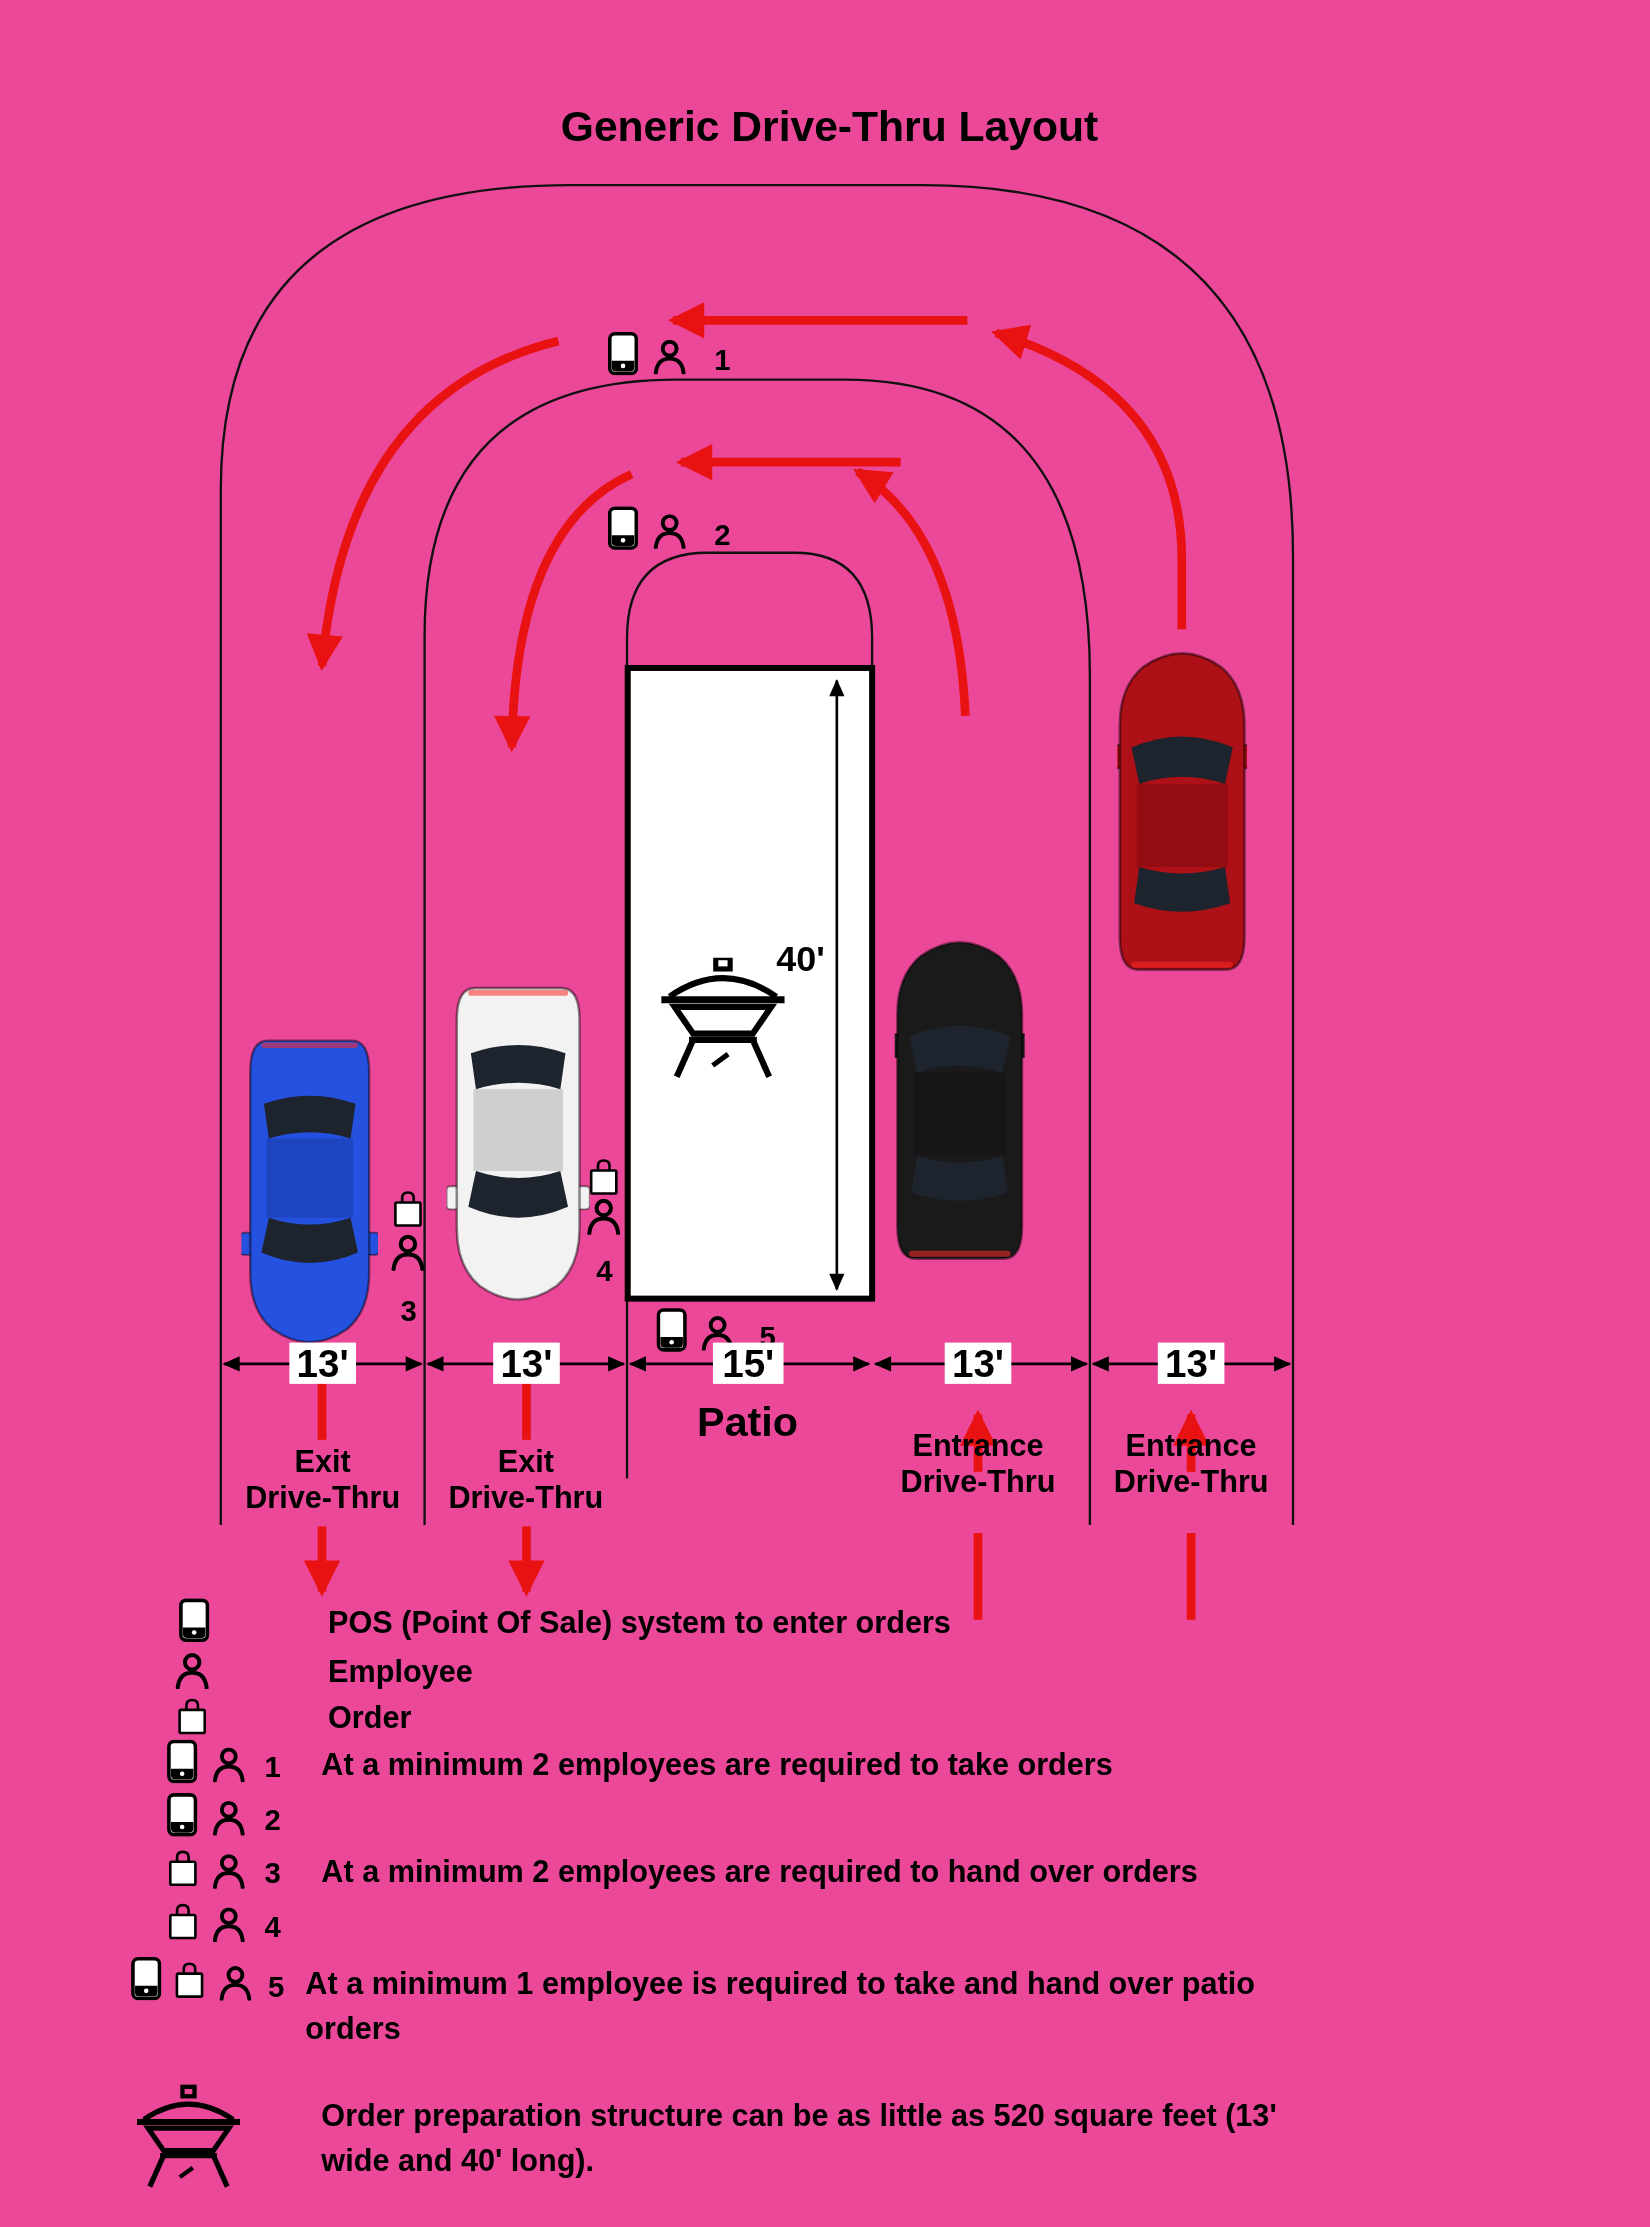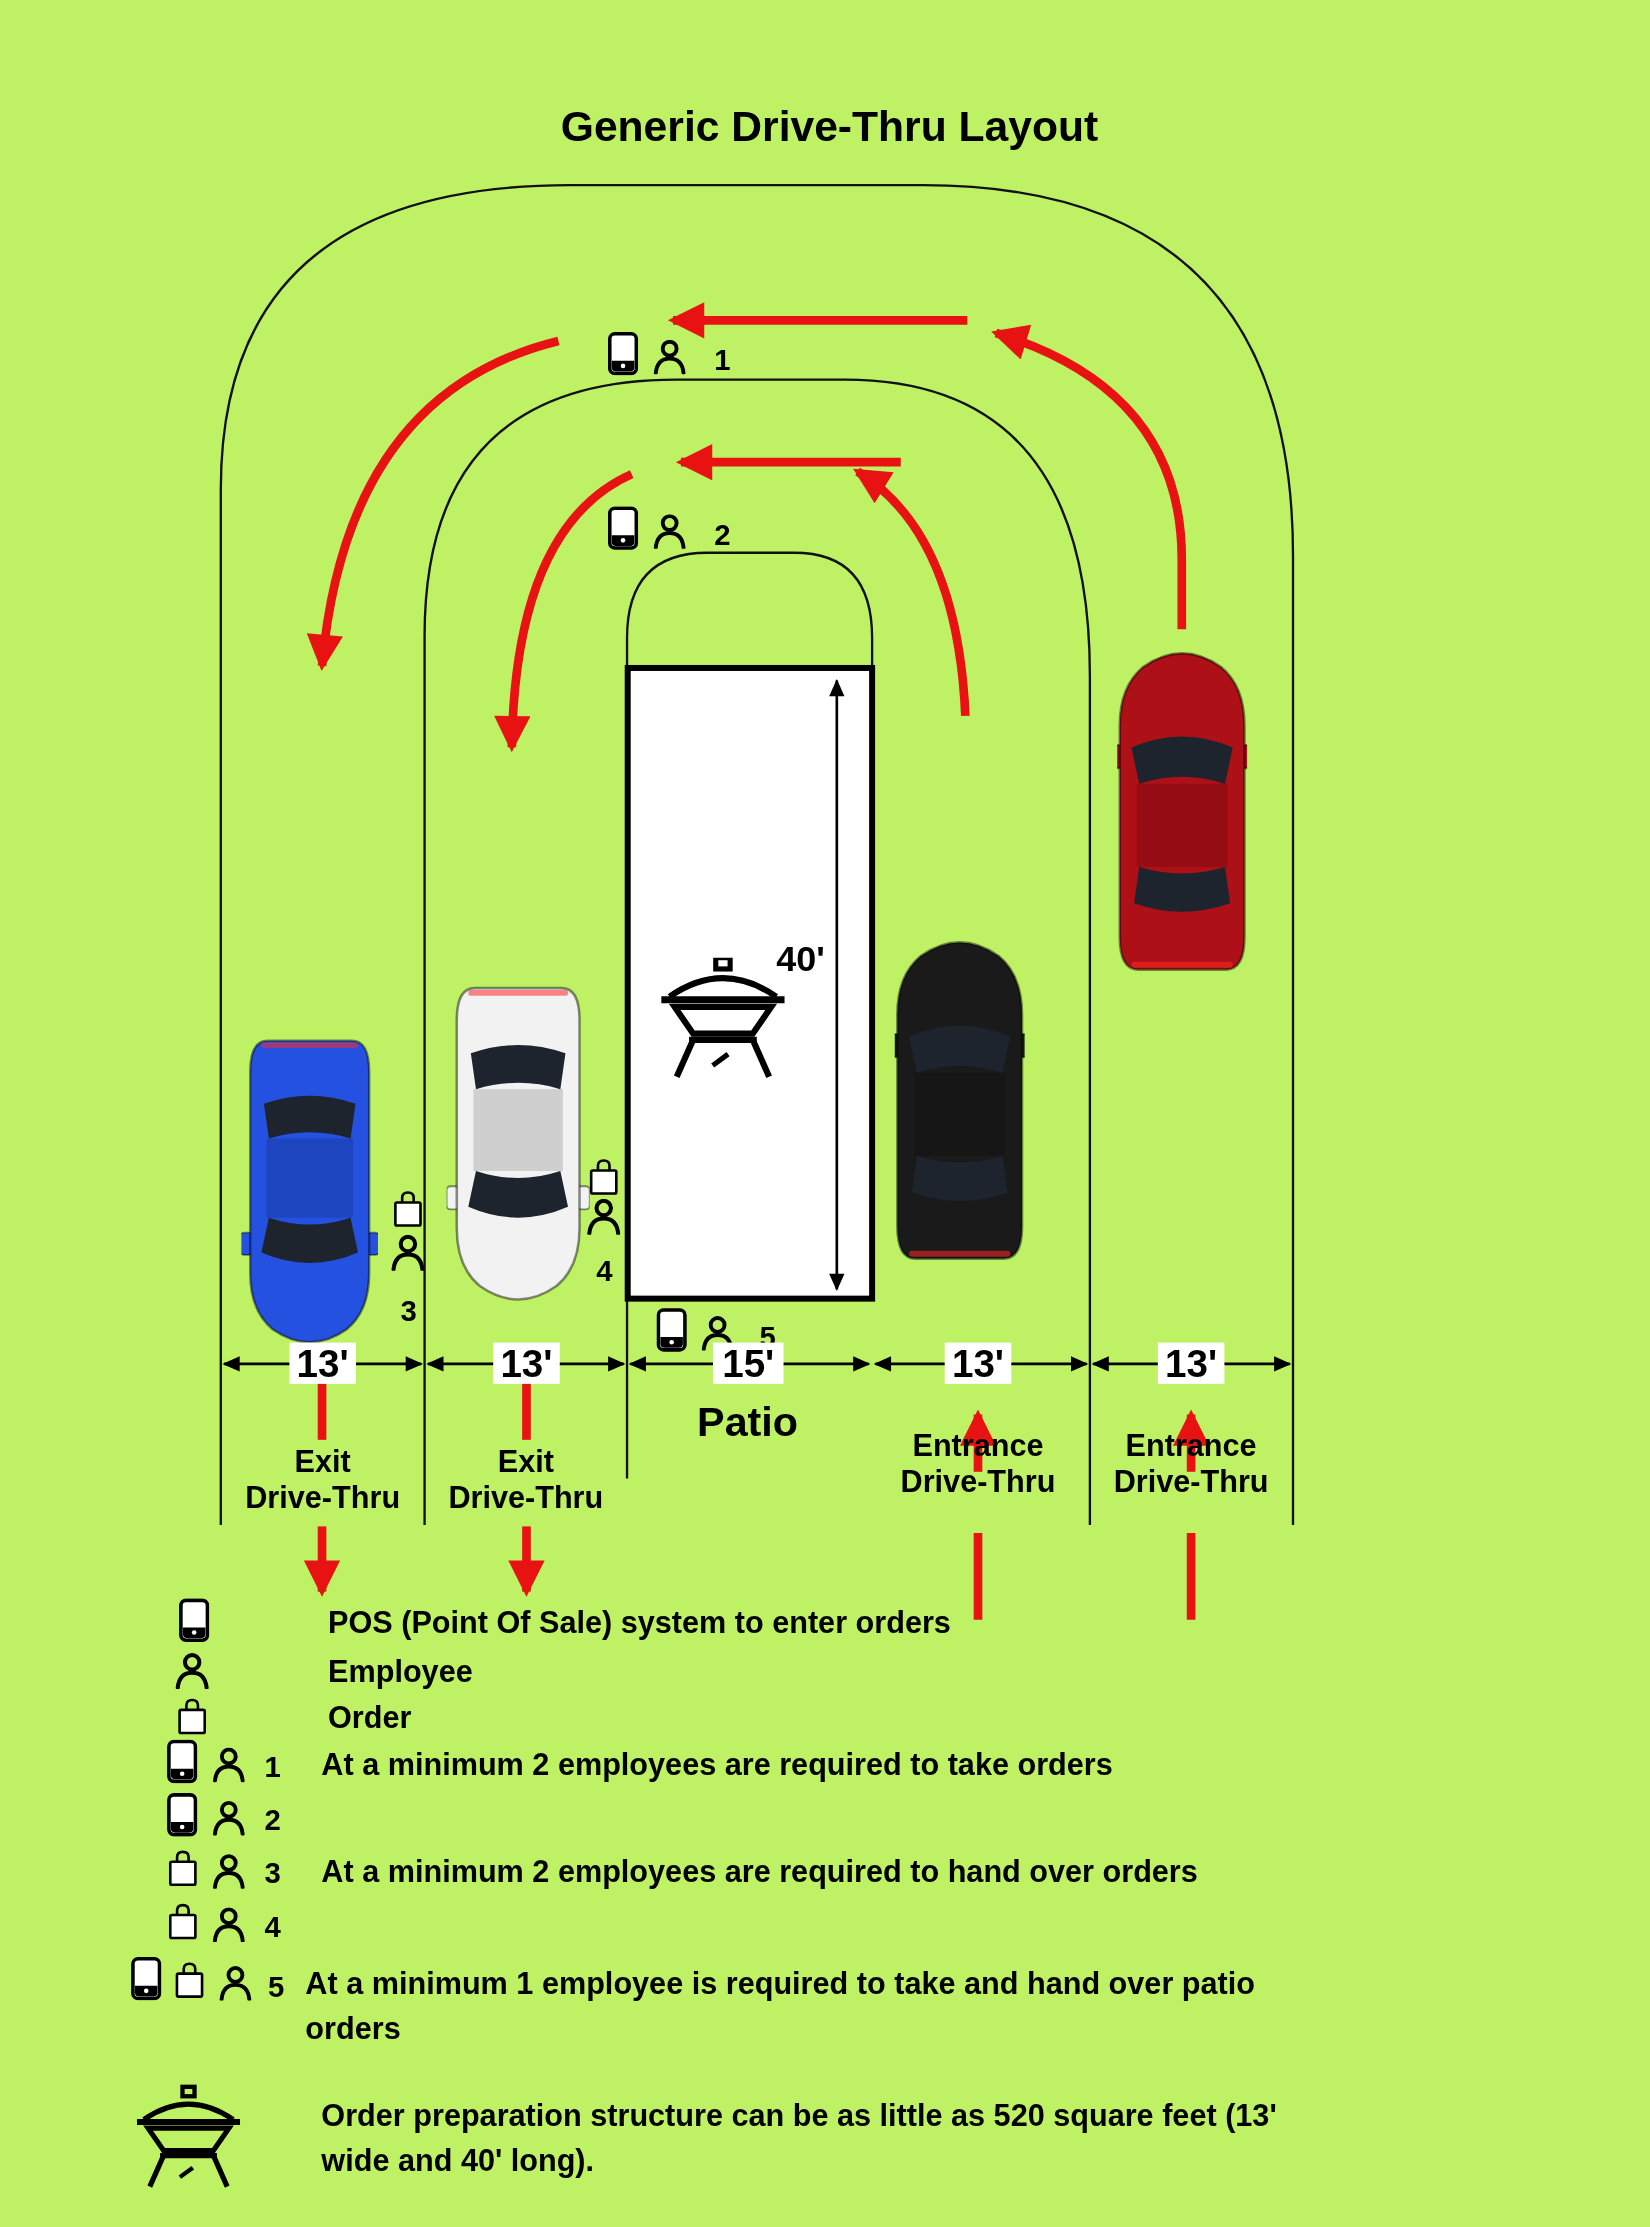--- a/index.html
+++ b/index.html
@@ -1,16 +1,16 @@
 <!DOCTYPE html>
 <html style="font-size:10.7px"><head>
 <meta charset="utf-8">
 <style>
   html,body{margin:0;padding:0;background:#ffffff;}
-  .page{position:relative;width:1651px;height:2227px;background:#bef264;overflow:hidden;
+  .page{position:relative;width:1651px;height:2227px;background:#ec4899;overflow:hidden;
         font-family:"Liberation Sans","DejaVu Sans",sans-serif;text-decoration:underline;}
   svg{position:absolute;left:0;top:0;}
   text{font-family:"Liberation Sans","DejaVu Sans",sans-serif;font-weight:bold;fill:#000;}
   .road{fill:none;stroke:#111;stroke-width:3.5px;}
   .red{stroke:#E91212;fill:none;stroke-width:13px;}
   .dim{stroke:#000;stroke-width:4px;fill:none;}
   .t-title{font-size:64px;}
   .t-dim{font-size:58px;}
   .t-patio{font-size:62px;}
   .t-lane{font-size:46px;}

